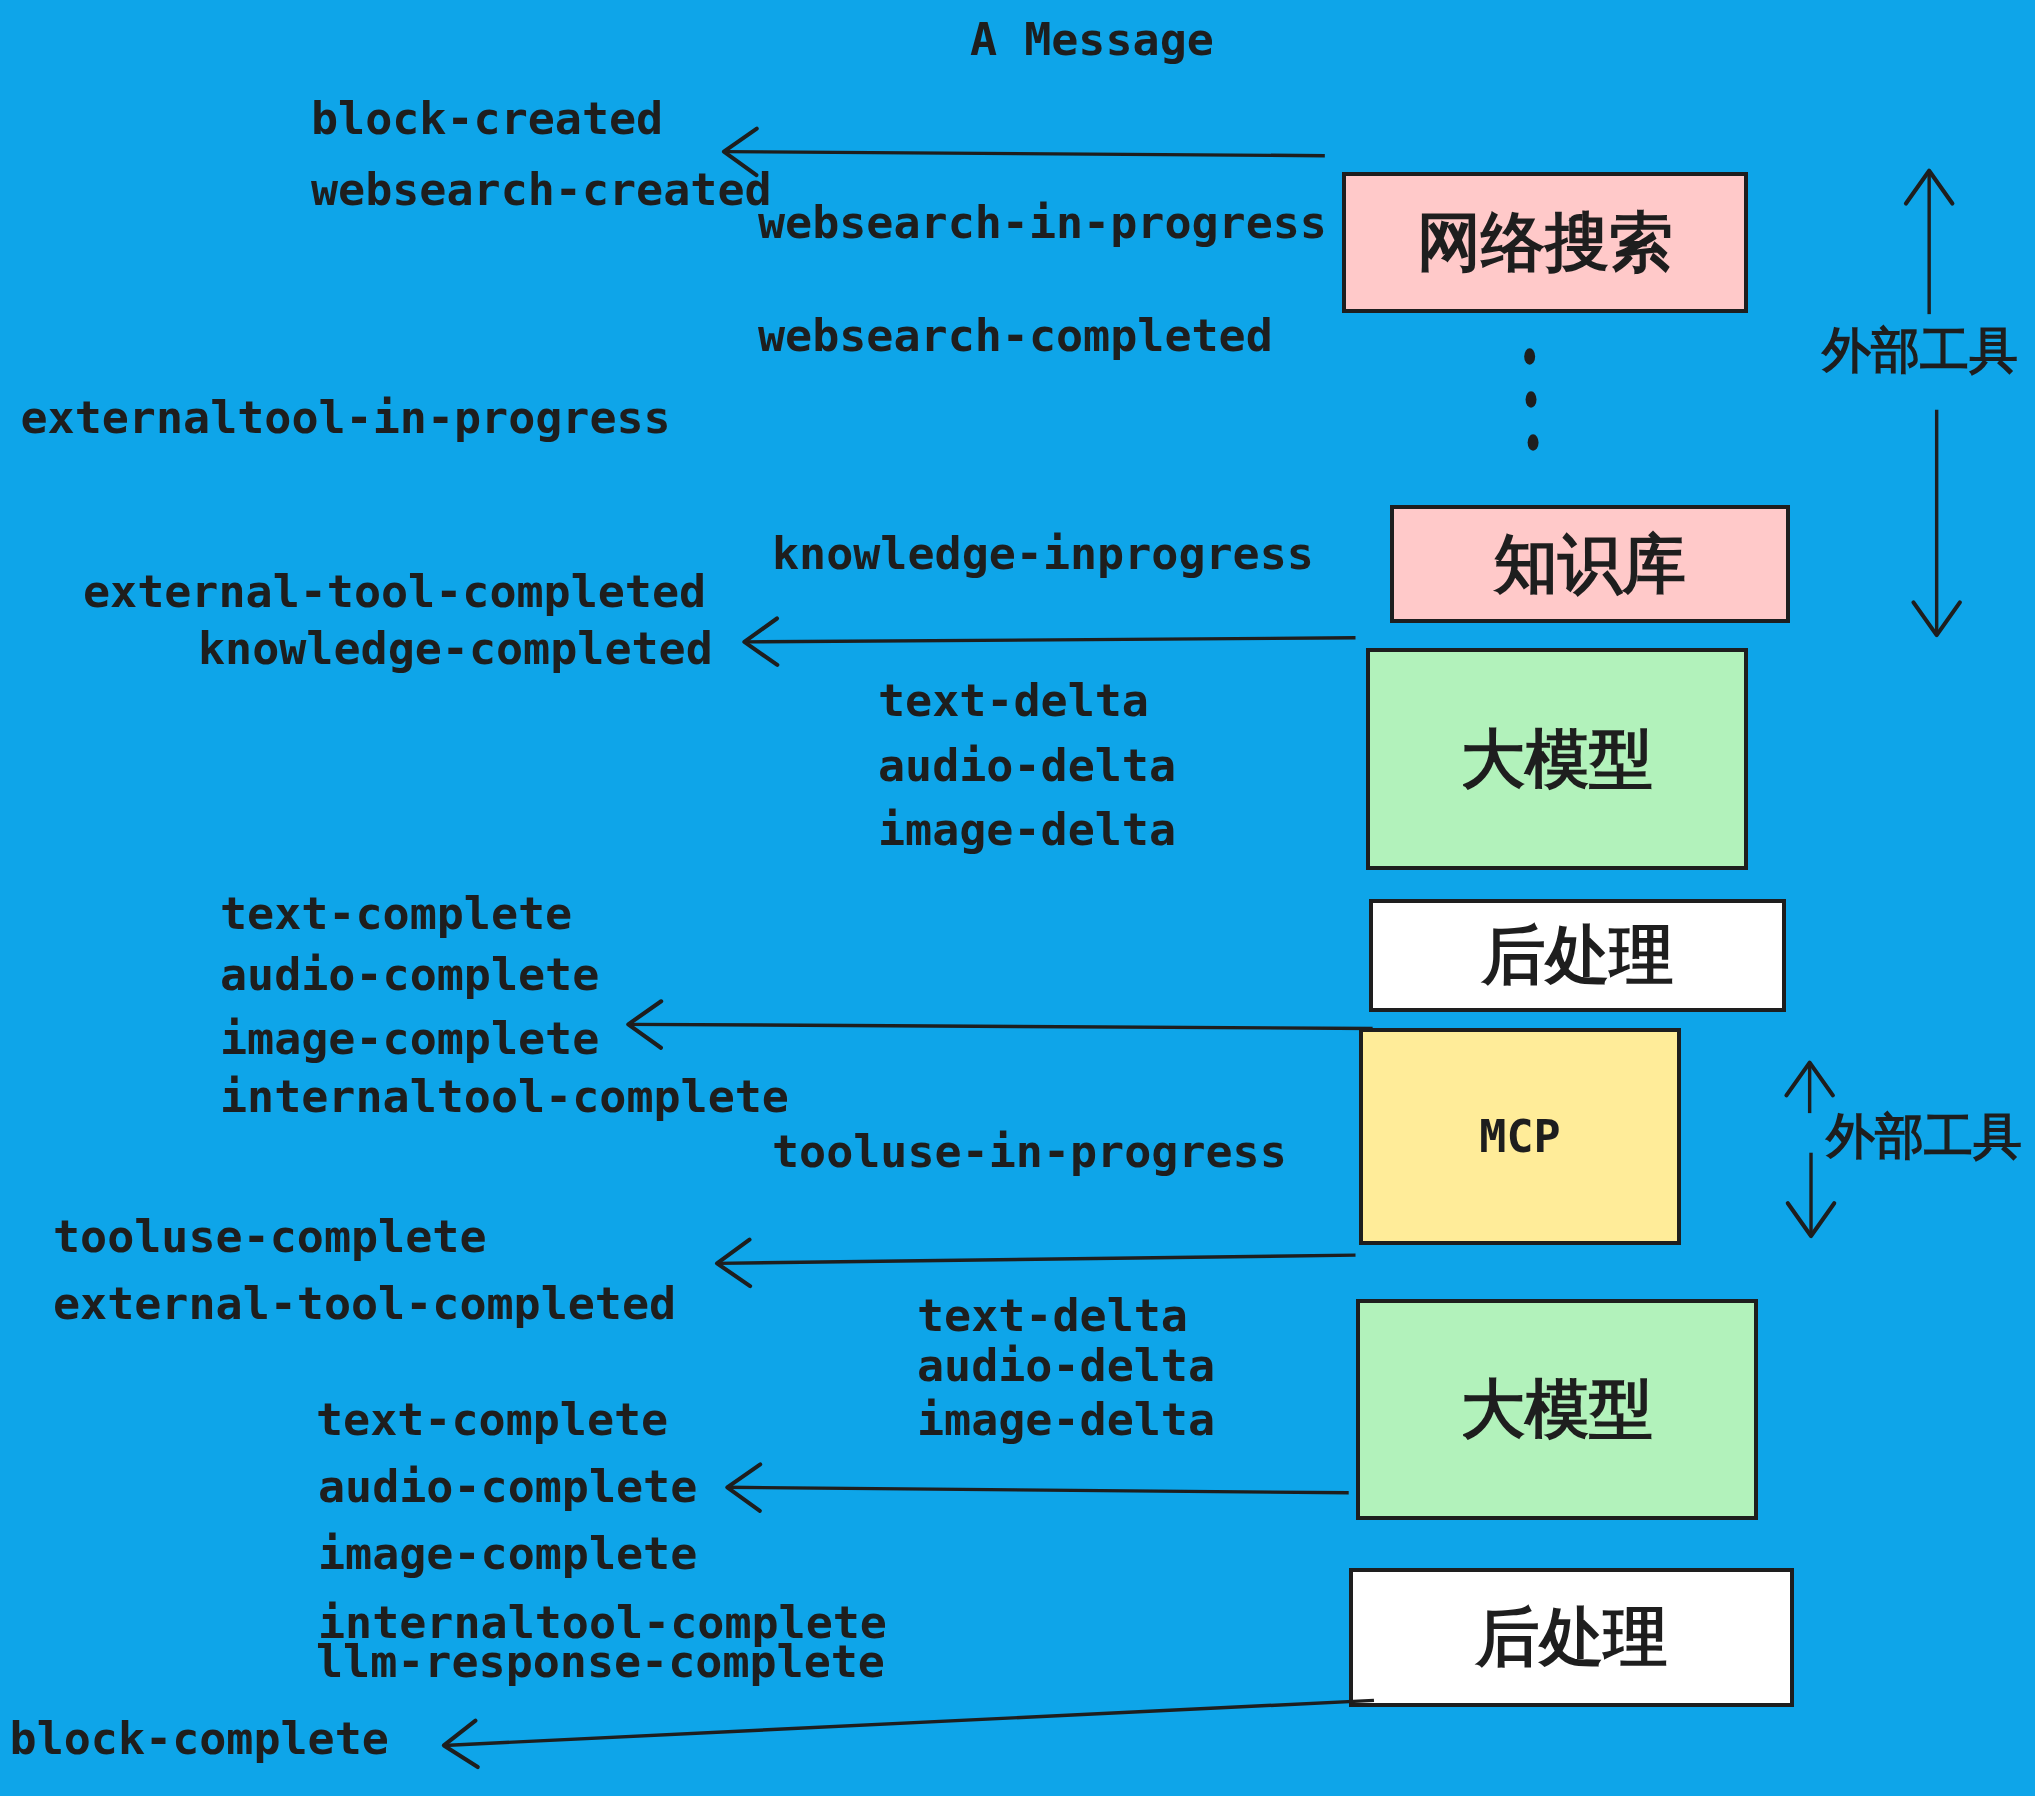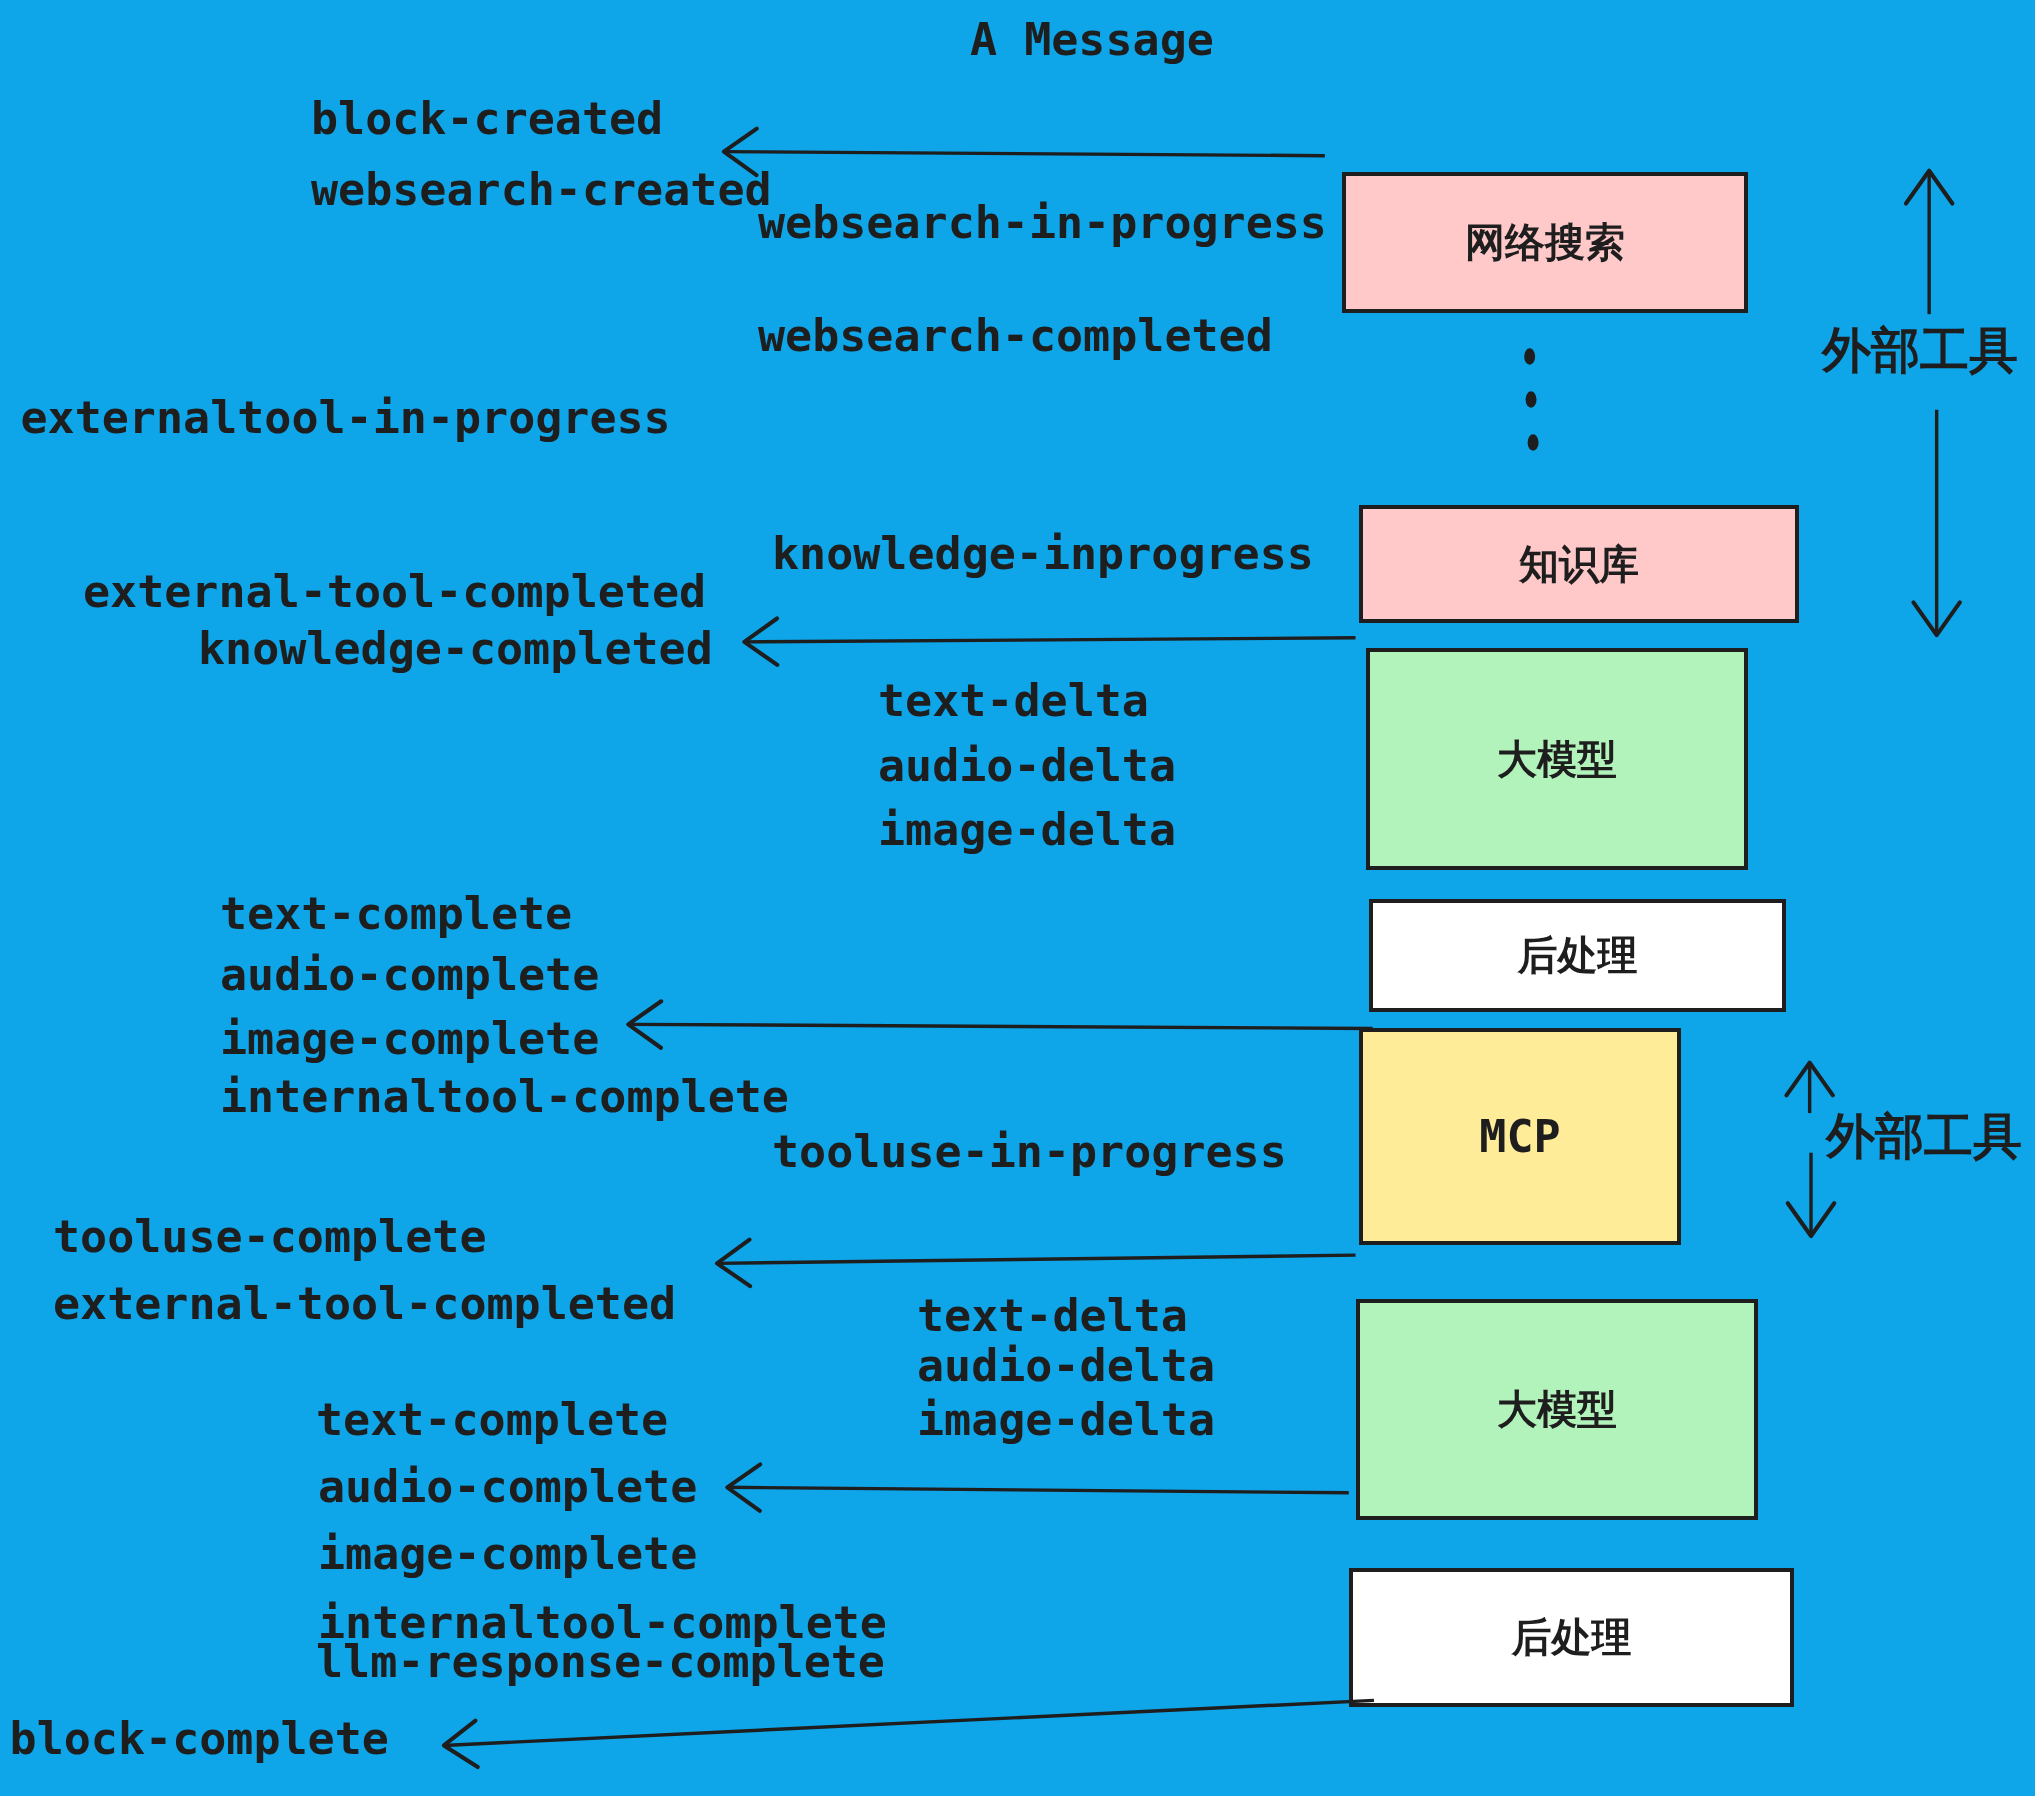--- a/index.html
+++ b/index.html
@@ -27,21 +27,21 @@
     position:absolute;
     font-size:45px;line-height:1;white-space:nowrap;
     font-weight:bold;
   }
   .box{
     position:absolute;
     border:4.1px solid var(--ink);
     box-sizing:border-box;
     display:flex;align-items:center;justify-content:center;
     font-family:"DejaVu Sans", sans-serif;
-    font-size:40px;font-weight:bold;
+    font-size:64px;font-weight:bold;
     white-space:nowrap;
   }
   .box.pink{background:var(--pink);}
   .box.green{background:var(--green);margin-top:13px;}
   .box.yellow{background:var(--yellow);}
   .box.white{background:var(--white);margin-top:8px;}
   .box.mono{font-family:"DejaVu Sans Mono", monospace;font-size:45px;}
   .side-label{
     position:absolute;
     font-family:"DejaVu Sans", sans-serif;
@@ -84,21 +84,21 @@
   <div class="evt" style="left:316px;top:1397px">text-complete</div>
   <div class="evt" style="left:318px;top:1464px">audio-complete</div>
   <div class="evt" style="left:318px;top:1531px">image-complete</div>
   <div class="evt" style="left:318px;top:1600px">internaltool-complete</div>
   <div class="evt" style="left:316px;top:1639px">llm-response-complete</div>
   <div class="evt" style="left:9.6px;top:1716px">block-complete</div>
 
   <div class="box pink" style="left:1342px;top:172px;width:406px;height:141px">
     <span>网络搜索</span>
   </div>
-  <div class="box pink" style="left:1359px;top:505px;width:440px;height:118px">
+  <div class="box pink" style="left:1390px;top:505px;width:400px;height:118px">
     <span>知识库</span>
   </div>
   <div class="box green" style="left:1366px;top:635px;width:382px;height:222px">
     <span>大模型</span>
   </div>
   <div class="box white" style="left:1369px;top:891px;width:417px;height:113px">
     <span>后处理</span>
   </div>
   <div class="box yellow mono" style="left:1359px;top:1028px;width:322px;height:217px">
     <span>MCP</span>

